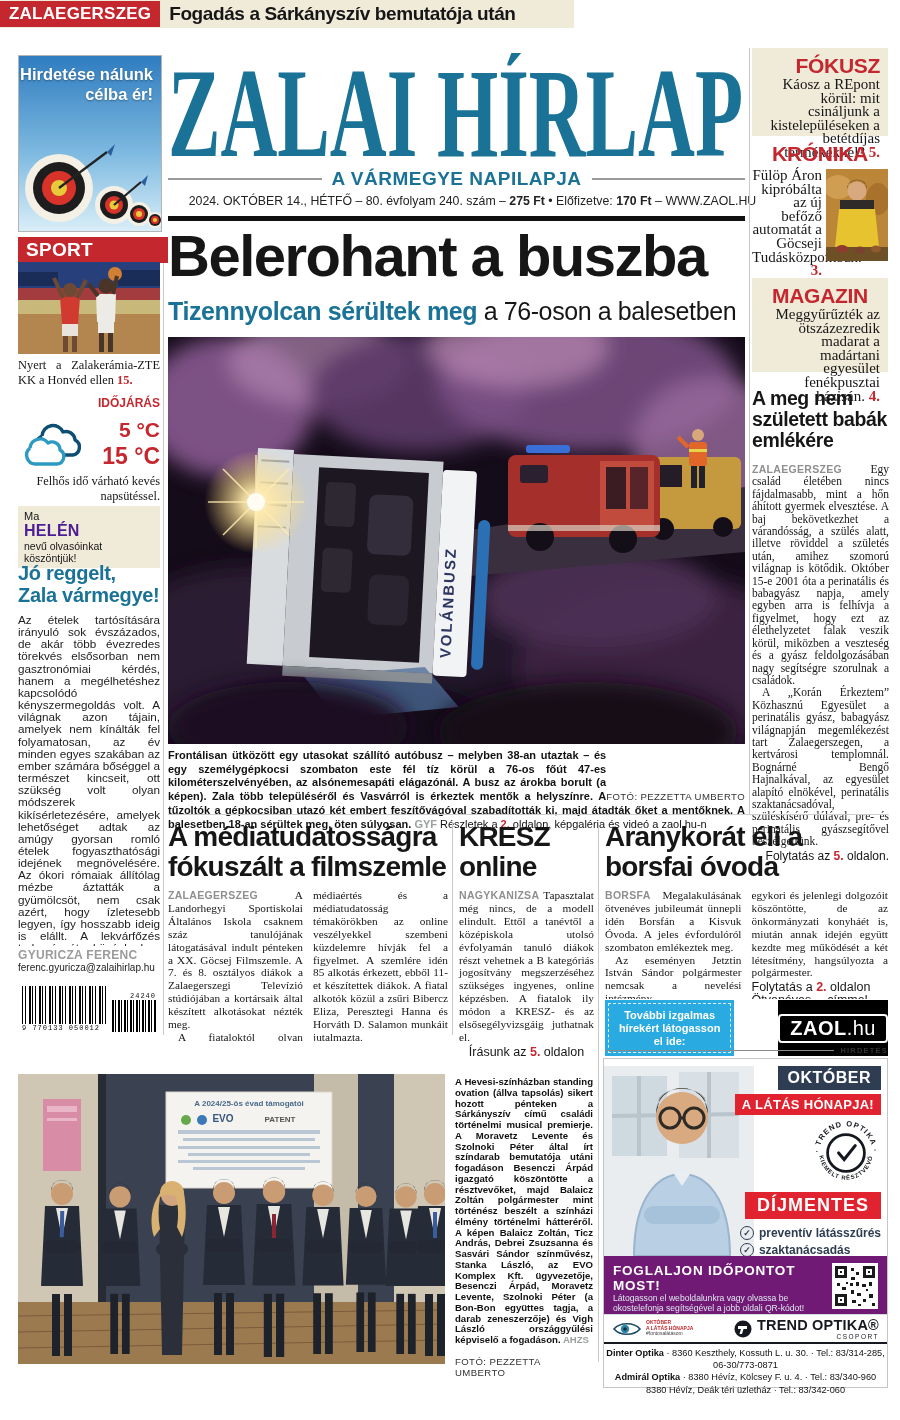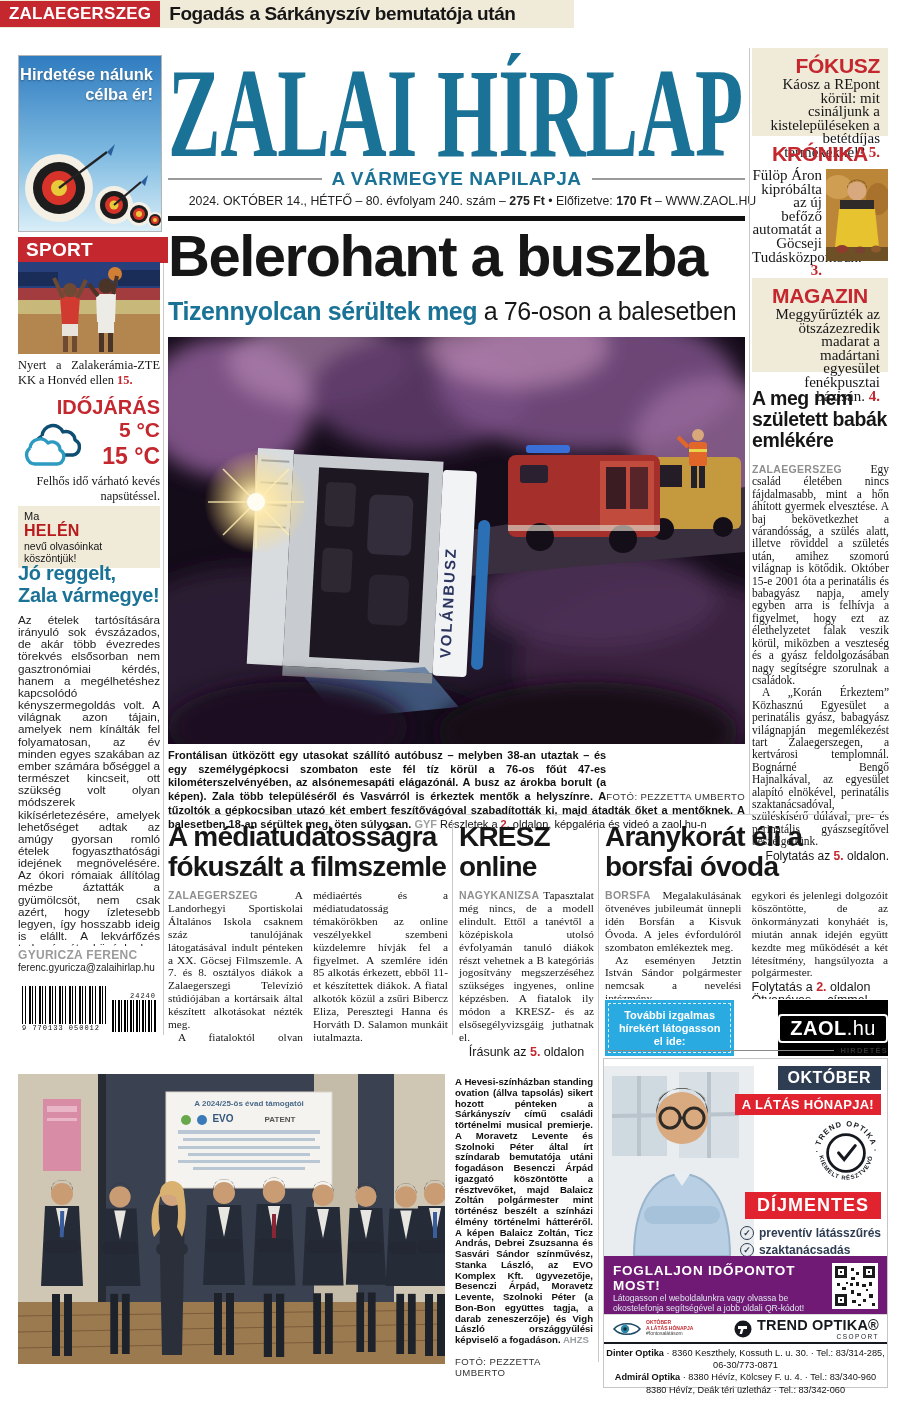--- a/index.html
+++ b/index.html
@@ -1,21 +1,21 @@
 <!DOCTYPE html>
 <html lang="hu"><head>
 <meta charset="utf-8">
 <style>
   html,body{margin:0;padding:0;background:#e8e8e8;}
   #page{position:relative;width:900px;height:1420px;background:#ffffff;overflow:hidden;
         font-family:"Liberation Sans",sans-serif;color:#161616;}
   .abs{position:absolute;}
   .serif{font-family:"Liberation Serif",serif;}
   .teal{color:#1a7397;}
-  .red{color:#b91c1c;}
+  .red{color:#4c1d95;}
   .pgref{color:#c4272e;font-weight:bold;}
   .loc{color:#8f8f8f;font-weight:bold;font-family:"Liberation Sans",sans-serif;font-size:10.5px;letter-spacing:.3px;}
   .vline{position:absolute;width:1px;background:#c9c9c9;}
   .hline{position:absolute;height:1px;background:#cfcfcf;}
   
   .topad{left:18px;top:55px;width:142px;height:175px;border:1px solid #b5b5b5;overflow:hidden;}
   .topad-text{position:absolute;top:8px;right:8px;text-align:right;color:#fff;font-weight:bold;
               font-size:16.5px;line-height:20px;text-shadow:0 1px 2px rgba(0,0,0,.35);}
   .subtitle-row{left:168px;top:168px;width:577px;display:flex;align-items:center;gap:10px;}
   .subtitle-row .rule{flex:1;height:2px;background:#9a9a9a;}
@@ -23,21 +23,21 @@
   .dateline{left:184px;top:194px;width:577px;text-align:center;font-size:12.3px;color:#222;}
   .blackrule{left:168px;top:216px;width:577px;height:5px;background:#101010;}
   
   .promo{left:752px;width:136px;background:#f0ead9;padding:6px 8px;box-sizing:border-box;}
   .promo-title{color:#c4272e;font-weight:800;font-size:21px;letter-spacing:-.3px;}
   .promo-body{font-family:"Liberation Serif",serif;font-size:15px;line-height:13.6px;text-align:right;}
   
   .side{left:18px;width:142px;}
   .sport-head{background:#c4272e;color:#fff;font-weight:800;font-size:19px;padding:2px 0 2px 8px;letter-spacing:.3px;}
   .cap-serif{font-family:"Liberation Serif",serif;font-size:12.4px;line-height:14.5px;text-align:justify;}
-  .wx-title{color:#c4272e;font-weight:800;font-size:20px;text-align:right;}
+  .wx-title{color:#c4272e;font-weight:800;font-size:12px;text-align:right;}
   .wx-temp{color:#c4272e;font-weight:800;font-size:21px;text-align:right;line-height:24px;}
   .nameday{background:#f0ead9;padding:4px 6px;box-sizing:border-box;}
   .greet-title{color:#1a7397;font-weight:800;font-size:20px;line-height:21.5px;letter-spacing:-.3px;}
   .greet-body{font-size:11.7px;line-height:12.15px;text-align:justify;color:#1c1c1c;}
   .author{color:#9b9b9b;font-weight:800;font-size:12px;letter-spacing:.3px;}
   .email{font-size:10px;color:#222;}
   .barcode{height:38px;background:repeating-linear-gradient(90deg,#000 0 1px,#fff 1px 3px,#000 3px 4px,#fff 4px 7px,#000 7px 9px,#fff 9px 10px);}
   .barcode2{height:32px;background:repeating-linear-gradient(90deg,#000 0 2px,#fff 2px 3px,#000 3px 4px,#fff 4px 6px);}
   .bcnum{font-family:"Liberation Mono",monospace;font-size:7px;letter-spacing:1px;color:#111;}
   

